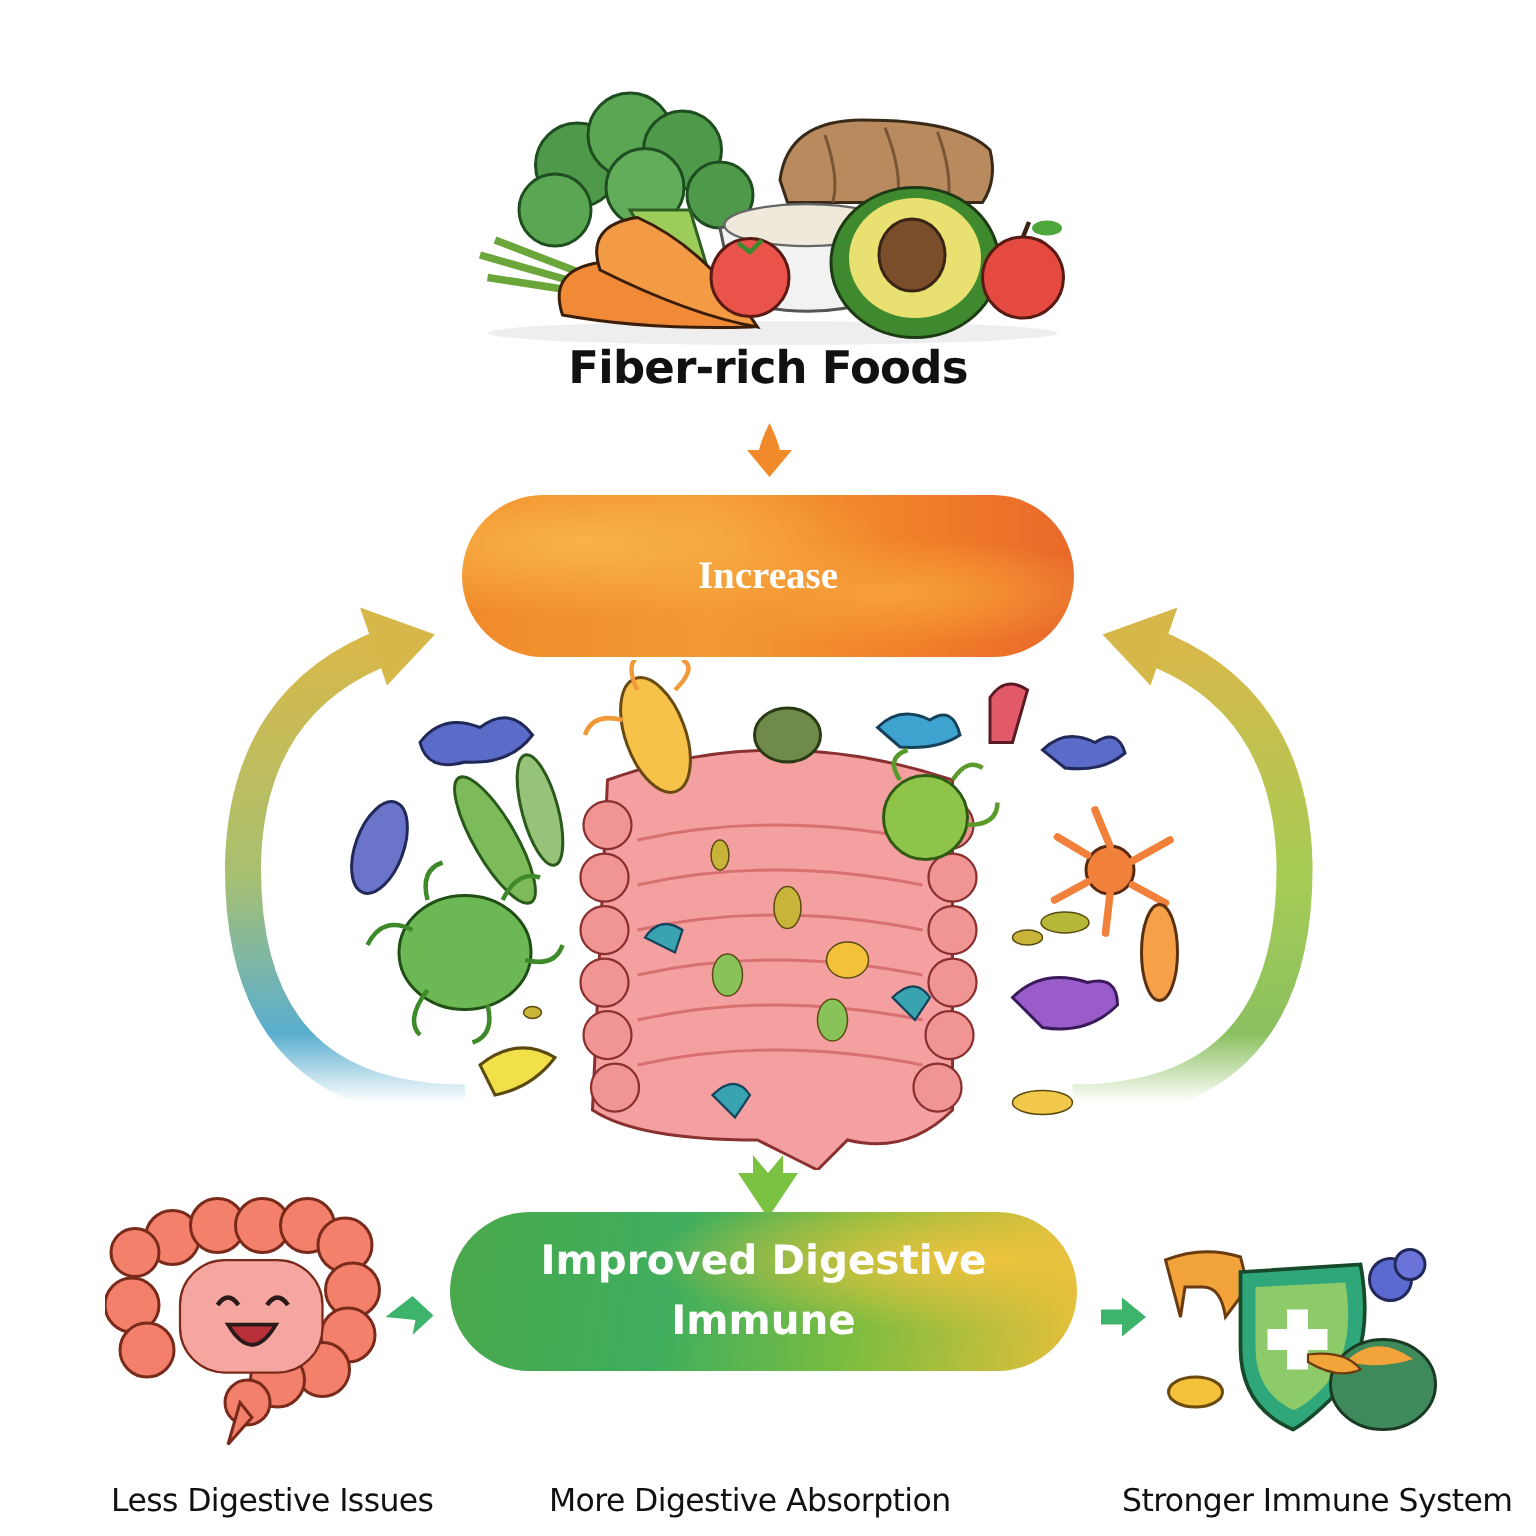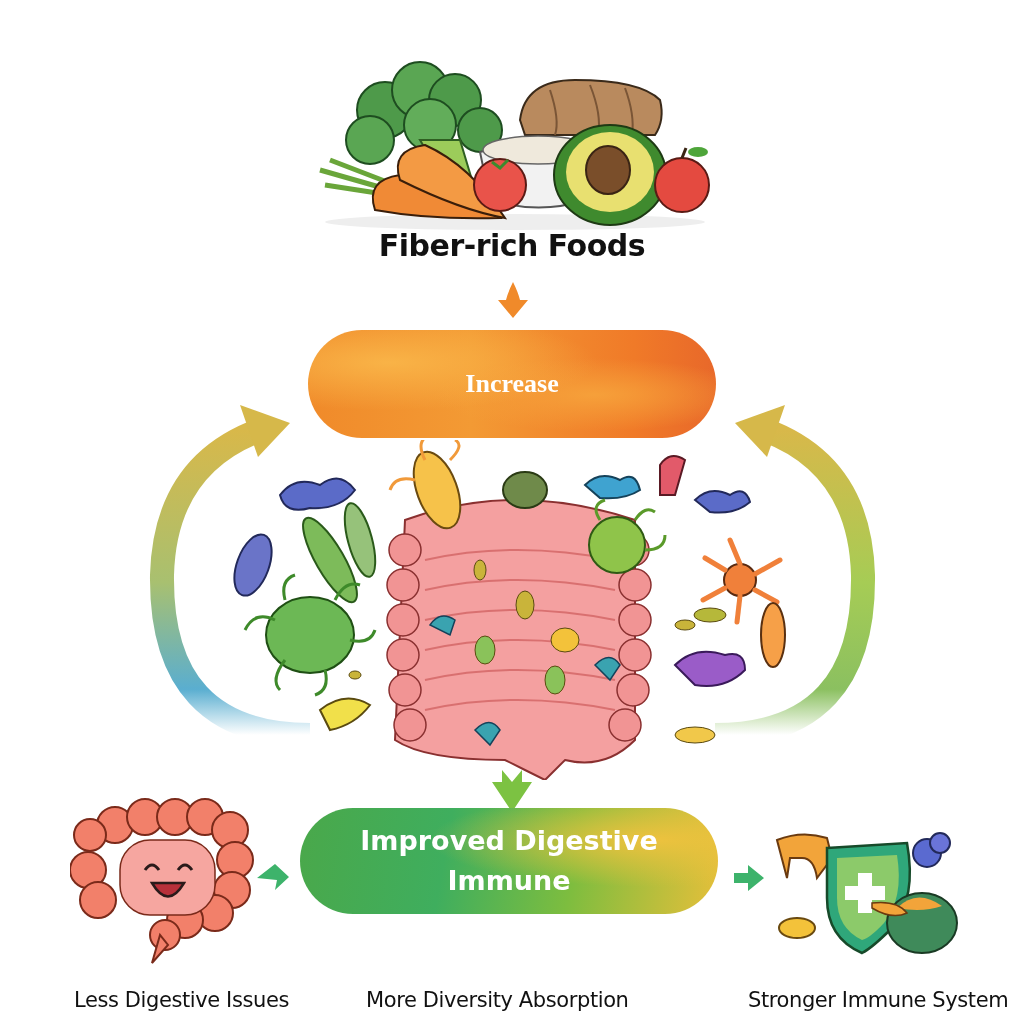--- a/index.html
+++ b/index.html
@@ -248,14 +248,14 @@
     <rect x="73" y="58" width="40" height="14" fill="#fff"></rect>
     <circle cx="155" cy="25" r="14" fill="#5a6ad0" stroke="#22295a" stroke-width="2"></circle>
     <circle cx="168" cy="15" r="10" fill="#6a74d8" stroke="#22295a" stroke-width="2"></circle>
     <ellipse cx="150" cy="95" rx="35" ry="30" fill="#3f8a5a" stroke="#1a3a24" stroke-width="2"></ellipse>
     <path d="M125 80 Q145 60 170 78 Q150 85 125 80 Z" fill="#f2a43a"></path>
     <path d="M100 75 Q125 72 135 85 Q120 92 100 80 Z" fill="#f2a43a" stroke="#6a3a10" stroke-width="1.5"></path>
   </svg>
 </div>
 
 <div class="abs bottom-label" style="left:74px;">Less Digestive Issues</div>
-<div class="abs bottom-label" style="left:366px;">More Diversity Absorption</div>
+<div class="abs bottom-label" style="left:366px;">More Digestive Absorption</div>
 <div class="abs bottom-label" style="left:748px;">Stronger Immune System</div>
 
 </body></html>

